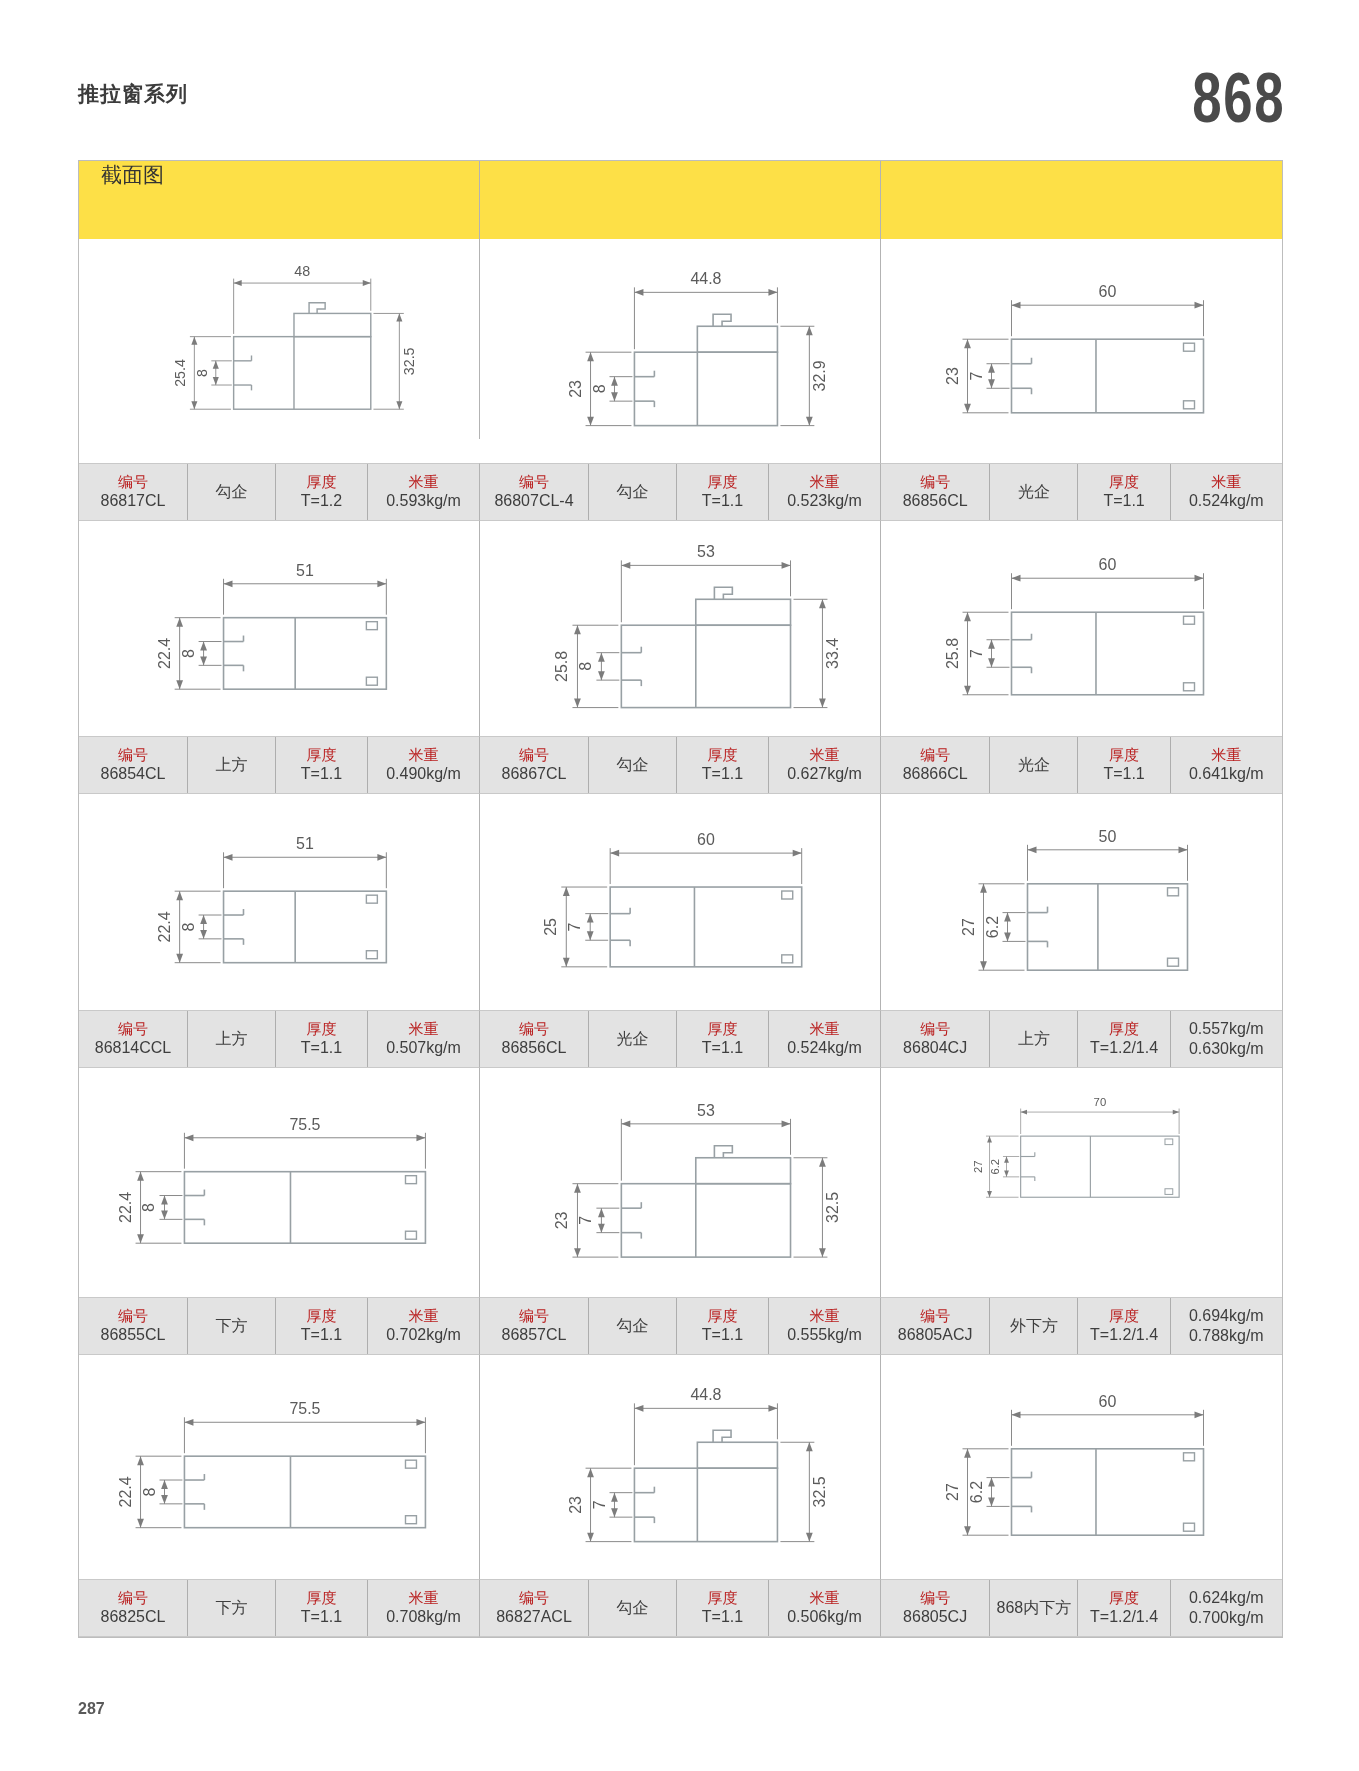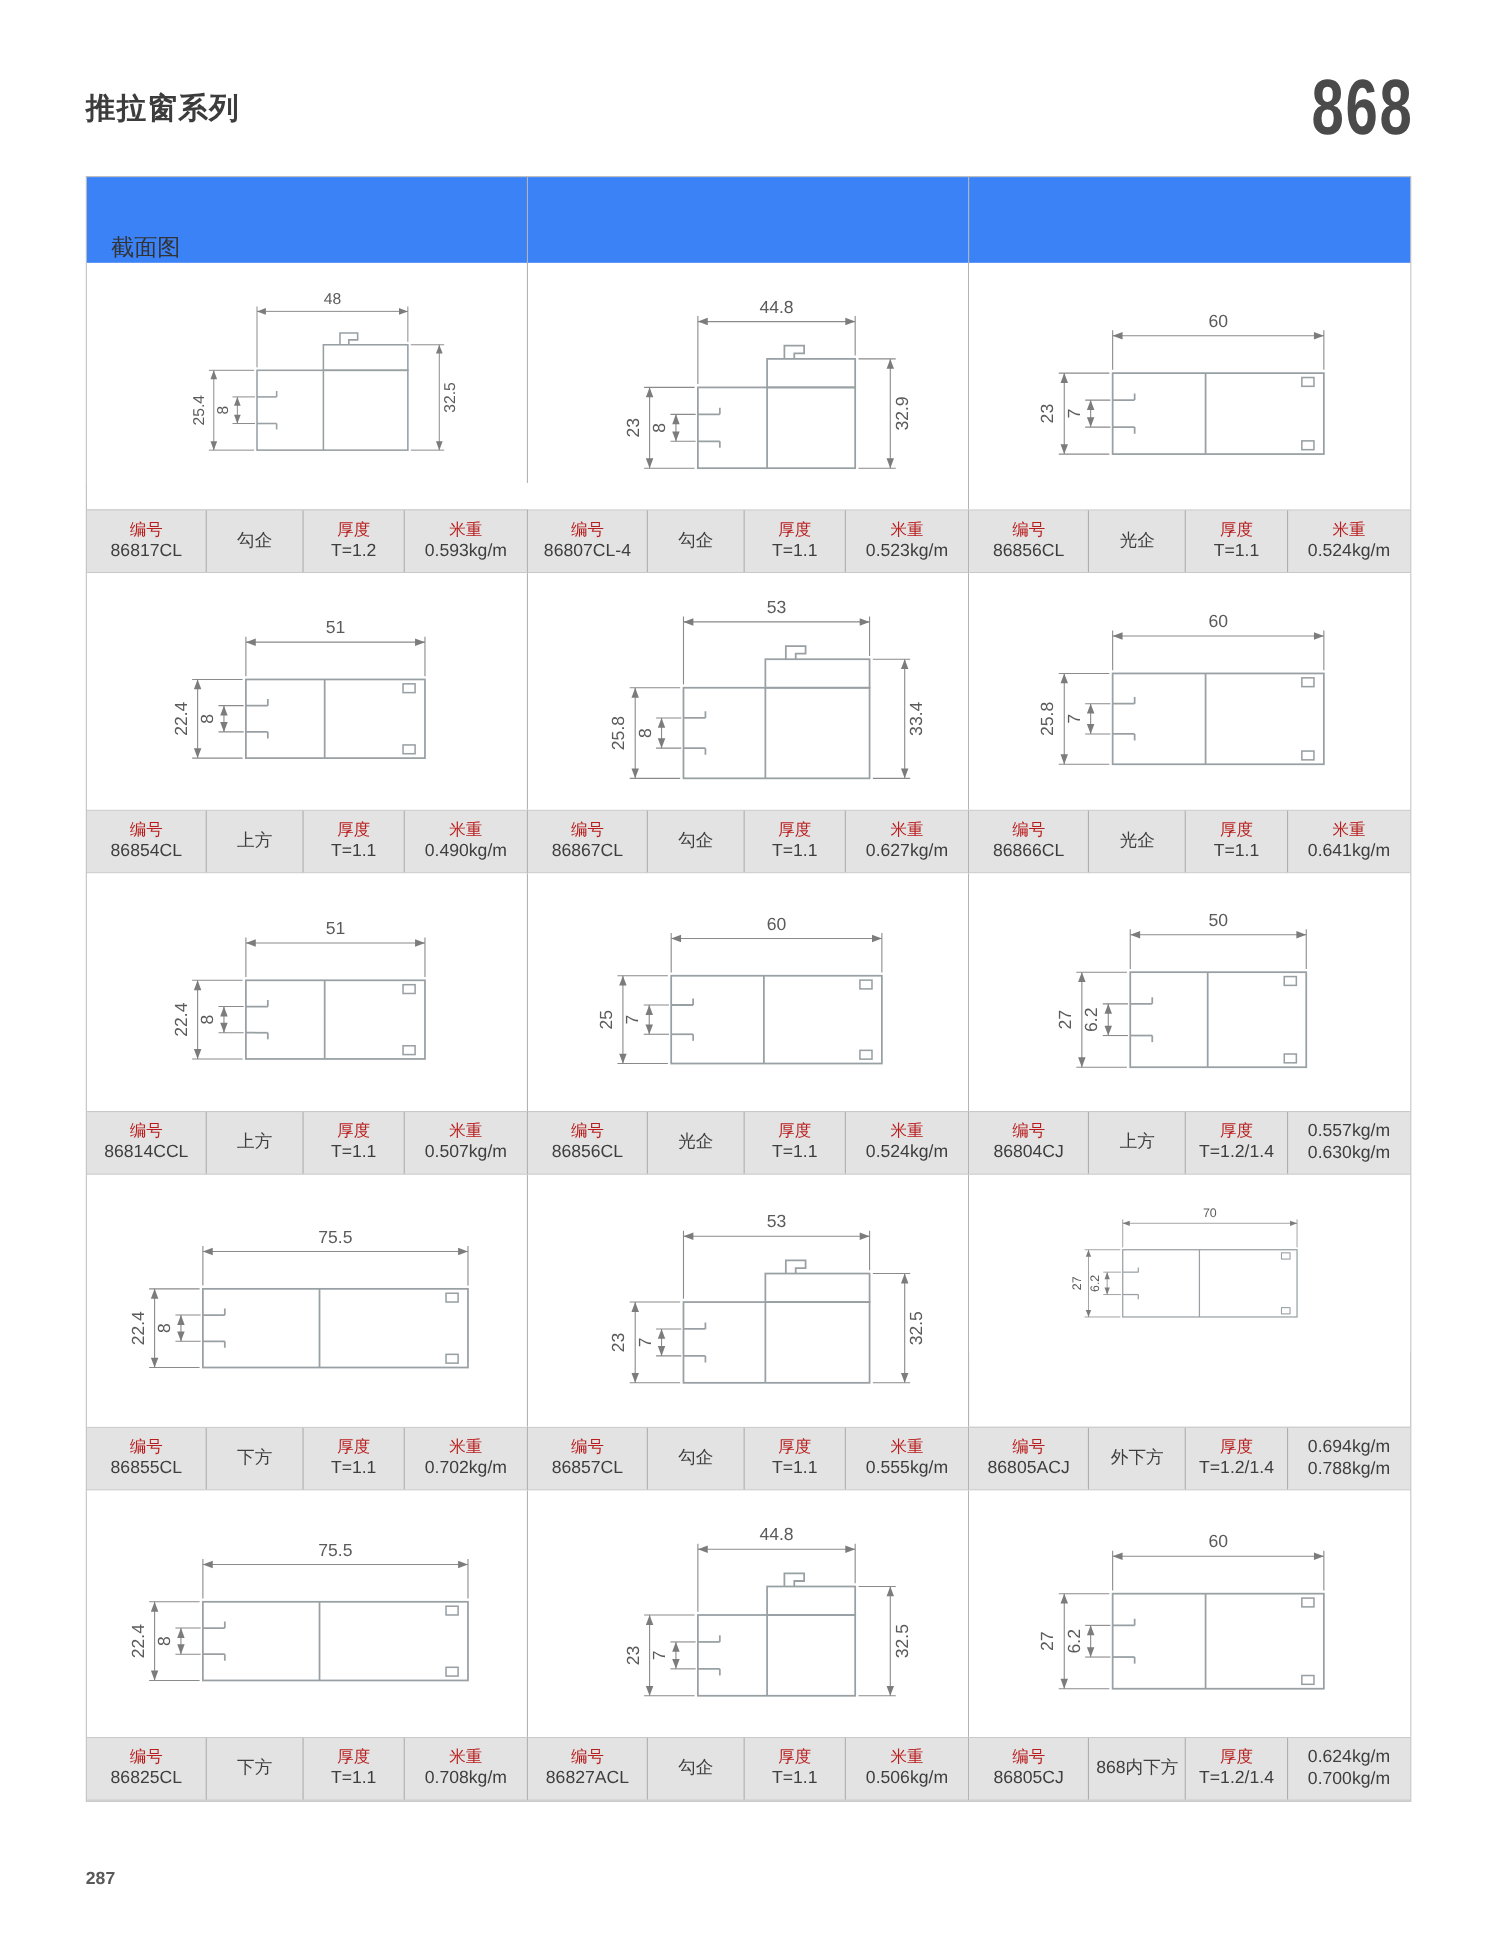--- a/index.html
+++ b/index.html
@@ -3,36 +3,36 @@
 <meta charset="utf-8">
 <style>
   html,body{margin:0;padding:0;}
   body{
     width:1359px;height:1771px;position:relative;background:#ffffff;
     font-family:"Liberation Sans","DejaVu Sans",sans-serif;
     overflow:hidden;
   }
   .page-title{
     position:absolute;left:78px;top:80px;
-    font-size:27px;font-weight:700;color:#3c3c3c;letter-spacing:1px;
+    font-size:21px;font-weight:700;color:#3c3c3c;letter-spacing:1px;
   }
   .page-code{
     position:absolute;right:74px;top:56px;
     font-size:66px;font-weight:700;color:#4a4a4a;
     transform:scale(0.80,1.08);transform-origin:right top;letter-spacing:2px;
   }
   #catalog-table{
     position:absolute;left:78px;top:160px;width:1203px;
     border:1px solid #bdbdbd;
     display:grid;grid-template-columns:repeat(3,1fr);
     background:#fff;
   }
   .thead-cell{
-    height:78px;background:#3b82f6;
-    display:flex;align-items:flex-end;
+    height:78px;background:#fde047;
+    display:flex;align-items:flex-start;
   }
   .section-label{font-size:21px;color:#333;padding-left:22px;}
   .col0,.col1{border-right:1px solid #b3b3b3;}
   .draw-cell{background:#ffffff;position:relative;}
   .draw-cell svg{display:block;width:100%;height:100%;}
   .spec-row{
     display:grid;grid-template-columns:27% 22% 23% 28%;
     background:#e3e3e3;height:56px;
     border-top:1px solid #c9c9c9;border-bottom:1px solid #c9c9c9;
   }

